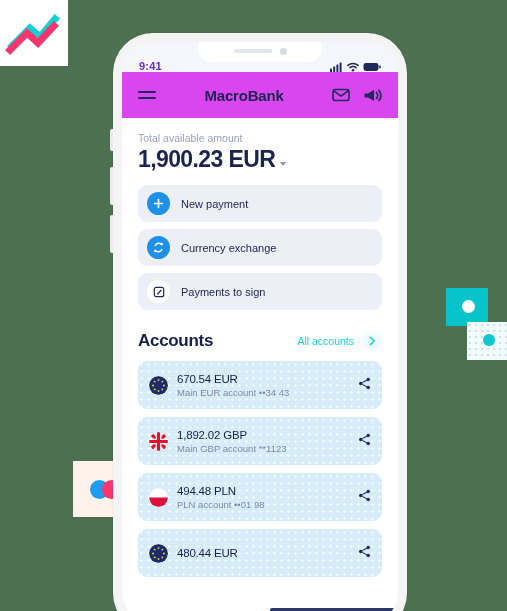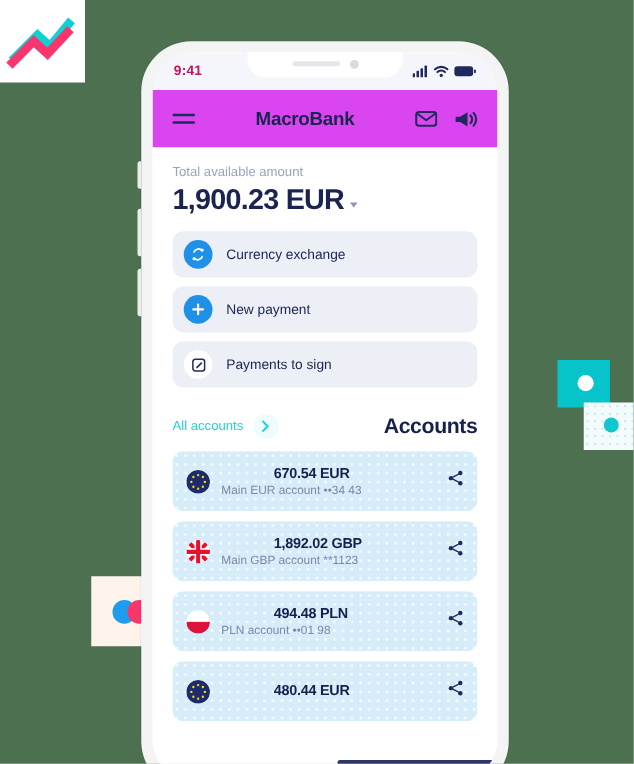--- a/index.html
+++ b/index.html
@@ -50,22 +50,22 @@
   #btn-voldn { top:182px; height:38px; }
 
   #screen {
     position:absolute; left:9px; top:9px; right:9px; bottom:9px;
     background:#ffffff; border-radius:32px; overflow:hidden;
   }
 
   
   #statusbar {
     height:30px; background:#f5f6fb; position:relative;
-    display:flex; align-items:center; justify-content:space-between;
-    padding:0 17px; color:#be185d;
+    display:flex; align-items:flex-end; justify-content:space-between;
+    padding:0 17px; color:#6d28d9;
   }
   #status-time { font-size:11px; font-weight:bold; letter-spacing:.2px; }
   #notch {
     position:absolute; left:50%; transform:translateX(-50%); top:-2px;
     width:124px; height:22px; background:#ffffff; border-radius:0 0 14px 14px;
     display:flex; align-items:center; justify-content:center; gap:8px;
   }
   #notch .speaker { width:38px; height:4px; border-radius:2px; background:#e5e6ea; }
   #notch .camera { width:7px; height:7px; border-radius:50%; background:#d9dade; }
   #status-icons { display:flex; align-items:center; gap:4px; }
@@ -122,21 +122,21 @@
   .acct-card {
     position:relative;
     background:#d6edf9;
     background-image:radial-gradient(rgba(255,255,255,.75) 1px, transparent 1.2px);
     background-size:7px 7px;
     border-radius:9px; height:48px; margin-bottom:8px;
     display:flex; align-items:center; padding:0 11px; gap:9px; cursor:pointer;
   }
   .flag { width:19px; height:19px; border-radius:50%; flex:none; overflow:hidden; position:relative; }
   .acct-text { flex:1; min-width:0; }
-  .acct-amount { font-size:11.5px; font-weight:bold; color:#16204c; letter-spacing:-.2px;margin-left:42px; }
+  .acct-amount { font-size:11.5px; font-weight:normal; color:#16204c; letter-spacing:-.2px; }
   .acct-sub { font-size:9.5px; color:#7d86a8; margin-top:2px; }
   .share-btn { flex:none; cursor:pointer; }
 
   #scroll-indicator {
     position:absolute; left:148px; bottom:12px; width:130px; height:4px;
     background:#2b3766; border-radius:2px;
   }
 </style>
 </head>
 <body>
@@ -210,63 +210,63 @@
         </svg>
       </div>
     </div>
 
     <div id="content">
 
       <div id="total-label">Total available amount</div>
       <div id="balance-row">
         <div id="balance-amount">1,900.23 EUR</div>
         <div id="balance-caret"></div>
+      </div>
+
+      <div class="action-row">
+        <span class="action-icon ic-blue">
+          <svg width="11" height="11" viewBox="0 0 11 11">
+              <path d="M5.5 1.6v7.8M1.6 5.5h7.8" stroke="#fff" stroke-width="1.7" stroke-linecap="round"></path>
+            </svg>
+        </span>
+        <span class="action-label">New payment</span>
       </div>
 
       <div class="action-row">
         <span class="action-icon ic-blue">
           <svg width="13" height="13" viewBox="0 0 13 13">
             <path d="M3.2 4.6a3.8 3.8 0 016.4-1.1" stroke="#fff" stroke-width="1.4" fill="none" stroke-linecap="round"></path>
             <path d="M9.8 8.4a3.8 3.8 0 01-6.4 1.1" stroke="#fff" stroke-width="1.4" fill="none" stroke-linecap="round"></path>
             <circle cx="9.7" cy="3" r="1.3" fill="#fff"></circle>
             <circle cx="3.3" cy="10" r="1.3" fill="#fff"></circle>
           </svg>
         </span>
         <span class="action-label">Currency exchange</span>
       </div>
 
       <div class="action-row">
-        <span class="action-icon ic-blue">
-          <svg width="11" height="11" viewBox="0 0 11 11">
-              <path d="M5.5 1.6v7.8M1.6 5.5h7.8" stroke="#fff" stroke-width="1.7" stroke-linecap="round"></path>
-            </svg>
-        </span>
-        <span class="action-label">New payment</span>
-      </div>
-
-      <div class="action-row">
         <span class="action-icon ic-white">
           <svg width="12" height="12" viewBox="0 0 12 12">
             <rect x="1.3" y="1.3" width="9.4" height="9.4" rx="2" fill="none" stroke="#20295c" stroke-width="1.2"></rect>
             <path d="M4 7.6l4-4 .9.9-4 4H4z" fill="#20295c"></path>
           </svg>
         </span>
         <span class="action-label">Payments to sign</span>
       </div>
 
       <div id="accounts-head">
+        <div id="accounts-title">Accounts</div>
         <div id="accounts-link-wrap">
           <span id="all-accounts-link">All accounts</span>
           <span id="all-accounts-chevron">
             <svg width="7" height="10" viewBox="0 0 7 10">
                 <path d="M1.5 1.3l3.6 3.7-3.6 3.7" stroke="#1fd3d8" stroke-width="1.7" fill="none" stroke-linecap="round" stroke-linejoin="round"></path>
               </svg>
           </span>
         </div>
-        <div id="accounts-title">Accounts</div>
       </div>
 
       <div class="acct-card">
         <span class="flag">
           <svg width="19" height="19" viewBox="0 0 20 20">
               <circle cx="10" cy="10" r="10" fill="#1c2b6b"></circle>
             <g fill="#ffd617">
                 <circle cx="10" cy="4.3" r="1"></circle>
                 <circle cx="14" cy="5.9" r="1"></circle>
                 <circle cx="15.7" cy="10" r="1"></circle>

